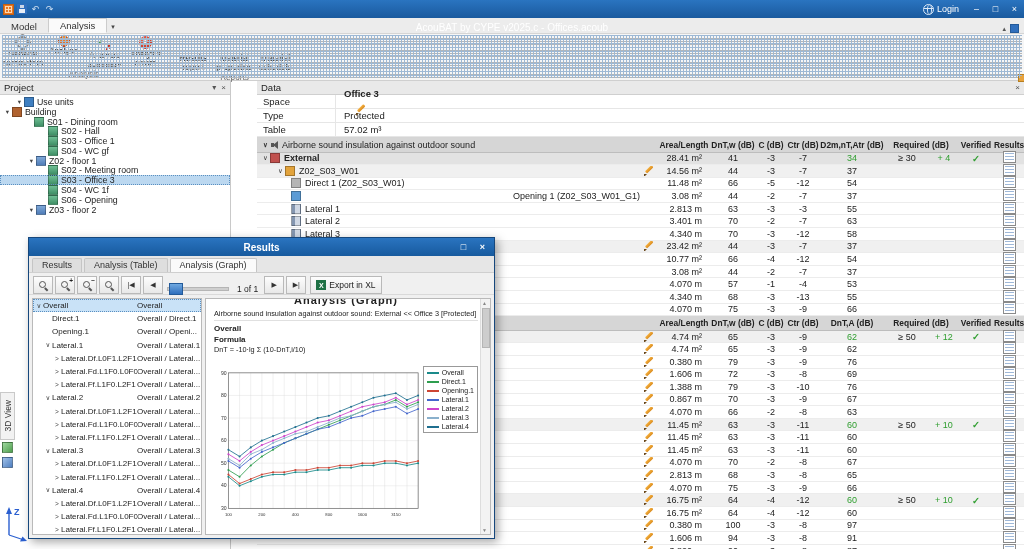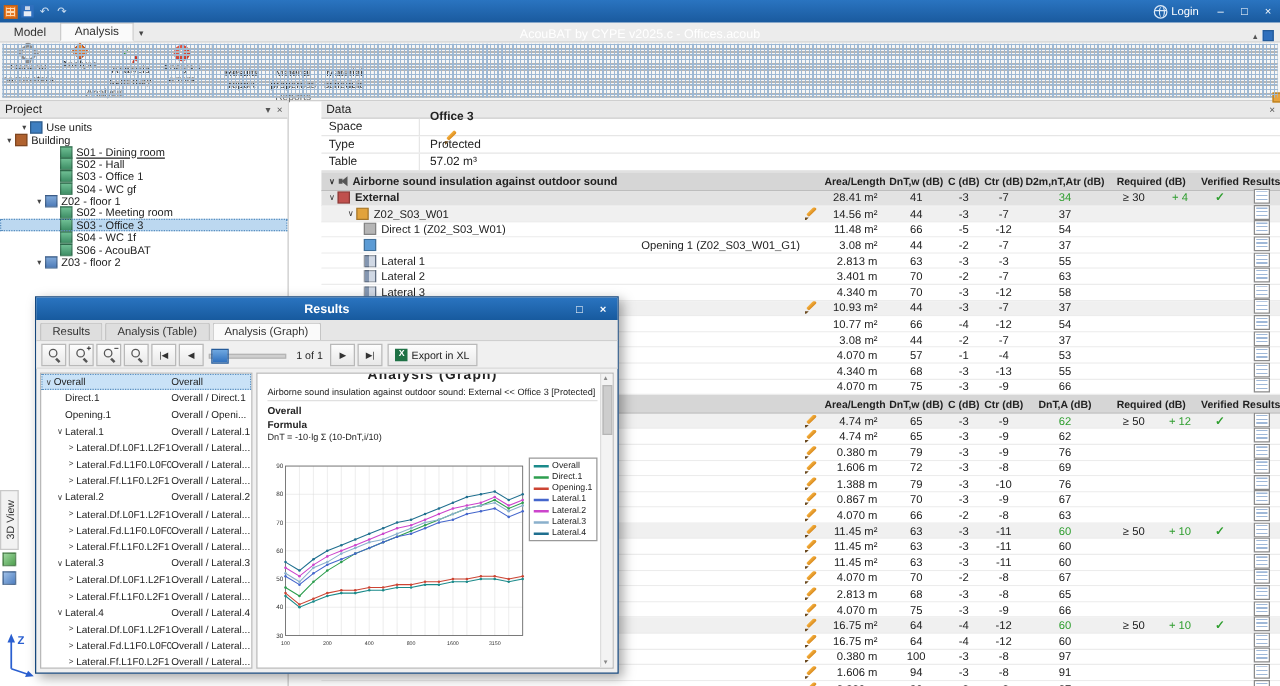--- a/index.html
+++ b/index.html
@@ -108,21 +108,21 @@
   .trow{display:grid;
     grid-template-columns:1fr 18px 52px 46px 30px 34px 64px 46px 28px 36px 30px;
     align-items:center;height:11.6px;border-bottom:1px solid #ececec;background:#fff;}
   .trow.thead{height:13.5px;background:#d6d6d6;border-bottom:1px solid #bdbdbd;font-weight:bold;}
   .trow.lvl1{background:#e2e2e2;}
   .trow.lvl2{background:#f0f0f0;}
   .cell{overflow:hidden;white-space:nowrap;}
   .hc{font-size:8.4px;text-align:center;}
   .span2{grid-column:span 2;}
   .namecell{display:flex;align-items:center;}
-  .sectitle{font-weight:bold;font-size:9px;margin-left:2px;}
+  .sectitle{font-weight:normal;font-size:9px;margin-left:2px;}
   .rname{margin-left:1px;}
   .lvl1 .rname{font-weight:bold;}
   .cc{text-align:center;}
   .ar{text-align:right;padding-right:8px;}
   .green{color:#2f9e2f;}
   .chev{width:9px;font-size:6.5px;color:#333;text-align:center;flex:none;}
   .chev::before{content:"∨";}
   .speaker{width:9px;height:8px;position:relative;flex:none;margin-left:1px;}
   .speaker::before{content:"";position:absolute;left:0;top:2px;width:3px;height:4px;background:#555;}
   .speaker::after{content:"";position:absolute;left:2px;top:0;border-right:5px solid #555;
@@ -146,21 +146,21 @@
   
   .dialog{position:absolute;left:28px;top:237px;width:465px;height:300px;background:#f0f0f0;
     border:1px solid #16477c;box-shadow:3px 3px 9px rgba(0,0,0,.35);z-index:50;display:flex;flex-direction:column;}
   .dlg-title{height:18px;background:linear-gradient(#2a74c0,#175a9e);color:#fff;
     display:flex;align-items:center;justify-content:center;position:relative;font-weight:bold;font-size:10px;flex:none;}
   .dlg-controls{position:absolute;right:2px;top:0;height:100%;display:flex;align-items:center;}
   .dlg-tabs{display:flex;background:#e6e6e6;border-bottom:1px solid #cfcfcf;padding:2px 3px 0;gap:2px;flex:none;}
   .dlg-tab{padding:1px 9px 2px;font-size:9px;background:#dedede;border:1px solid #c5c5c5;
     border-bottom:none;border-radius:2px 2px 0 0;color:#333;}
   .dlg-tab.active{background:#fafafa;}
-  .dlg-toolbar{height:21px;display:flex;align-items:center;gap:2px;padding:0 4px;
+  .dlg-toolbar{height:21px;display:flex;align-items:flex-end;gap:2px;padding:0 4px;
     background:#f0f0f0;border-bottom:1px solid #d9d9d9;flex:none;}
   .tbtn{width:18px;height:16px;border:1px solid #b9b9b9;background:linear-gradient(#fdfdfd,#e8e8e8);
     display:flex;align-items:center;justify-content:center;position:relative;font-size:7px;color:#333;}
   .mag{width:9px;height:9px;position:relative;}
   .mag::before{content:"";position:absolute;left:0;top:0;width:5px;height:5px;border:1.5px solid #555;border-radius:50%;}
   .mag::after{content:"";position:absolute;left:6.5px;top:6.5px;width:3.5px;height:1.5px;background:#555;transform:rotate(45deg);transform-origin:left center;}
   .zsup{position:absolute;right:1px;top:0px;font-size:6.5px;font-weight:bold;color:#222;}
   .nav-first::before{content:"|◀";} .nav-prev::before{content:"◀";}
   .nav-next::before{content:"▶";} .nav-last::before{content:"▶|";}
   .slider{width:62px;height:12px;position:relative;margin:0 2px;}
@@ -293,21 +293,21 @@
         <div class="tree-row" style="padding-left: 15px;">
           <span class="tchev">▾</span>
           <span class="ticon use-units-icon"></span>
           <span class="tlabel">Use units</span>
         </div>
         <div class="tree-row" style="padding-left: 3px;">
           <span class="tchev">▾</span>
           <span class="ticon building-icon"></span>
           <span class="tlabel">Building</span>
         </div>
-        <div class="tree-row" style="padding-left: 39px; text-decoration: underline;">
+        <div class="tree-row" style="padding-left: 25px;">
           <span class="tchev"></span>
           <span class="ticon space-icon"></span>
           <span class="tlabel">S01 - Dining room</span>
         </div>
         <div class="tree-row" style="padding-left: 39px;">
           <span class="tchev"></span>
           <span class="ticon space-icon"></span>
           <span class="tlabel">S02 - Hall</span>
         </div>
         <div class="tree-row" style="padding-left: 39px;">
@@ -336,21 +336,21 @@
           <span class="tlabel">S03 - Office 3</span>
         </div>
         <div class="tree-row" style="padding-left: 39px;">
           <span class="tchev"></span>
           <span class="ticon space-icon"></span>
           <span class="tlabel">S04 - WC 1f</span>
         </div>
         <div class="tree-row" style="padding-left: 39px;">
           <span class="tchev"></span>
           <span class="ticon space-icon"></span>
-          <span class="tlabel">S06 - AcouBAT</span>
+          <span class="tlabel">S06 - Opening</span>
         </div>
         <div class="tree-row" style="padding-left: 27px;">
           <span class="tchev">▾</span>
           <span class="ticon zone-icon"></span>
           <span class="tlabel">Z03 - floor 2</span>
         </div>
       </div>
   </aside>
 
   <div class="side-tab">
@@ -533,21 +533,21 @@
         </div>
         <div class="trow lvl2">
           <div class="cell namecell" style="padding-left: 19px;">
             <span class="chev"></span>
             <span class="ticon wall-icon"></span>
             <span class="rname">Z02_S03_W02</span>
           </div>
           <div class="cell pcell">
             <span class="pencil"></span>
           </div>
-          <div class="cell ar">10.93 m²</div>
+          <div class="cell ar">23.42 m²</div>
           <div class="cell cc">44</div>
           <div class="cell cc">-3</div>
           <div class="cell cc">-7</div>
           <div class="cell cc">37</div>
           <div class="cell cc"></div>
           <div class="cell cc green"></div>
           <div class="cell cc"></div>
           <div class="cell cc"><span class="results-ic"></span></div>
         </div>
         <div class="trow lvl3">

